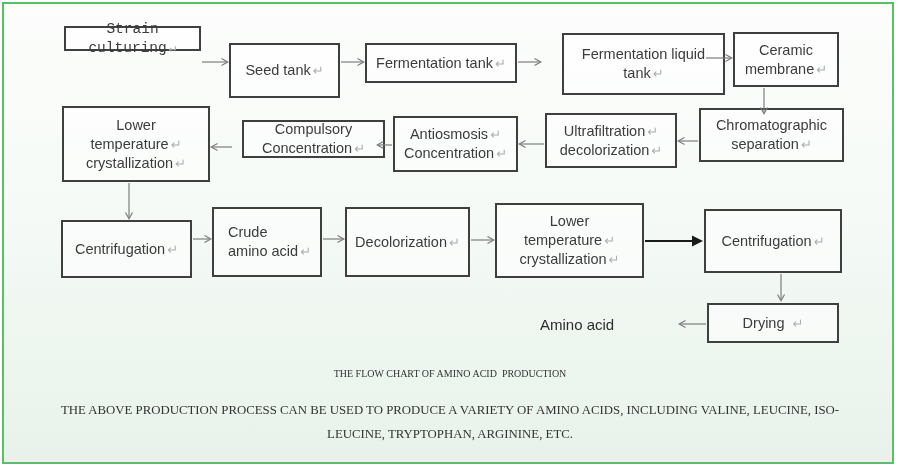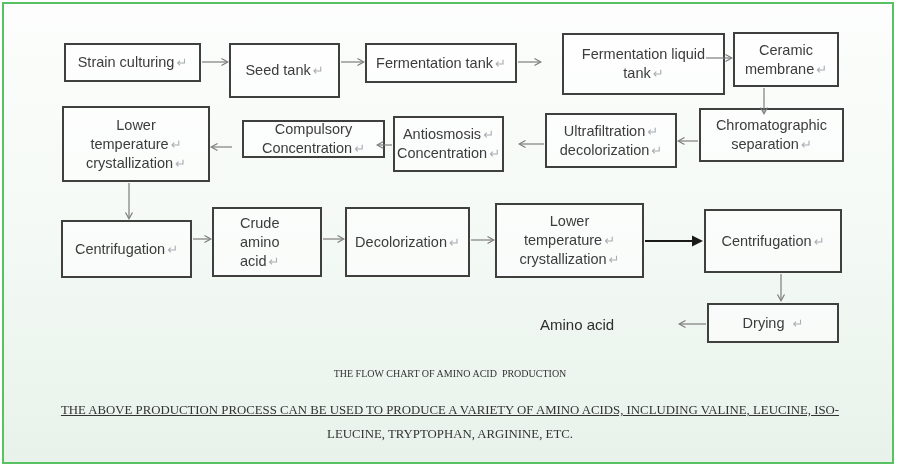--- a/index.html
+++ b/index.html
@@ -4,39 +4,39 @@
 <style>
   html,body{margin:0;padding:0;background:#ffffff;}
   #canvas{position:relative;width:900px;height:470px;background:#ffffff;overflow:hidden;
           font-family:"Liberation Sans",sans-serif;}
   #frame{position:absolute;left:2px;top:2px;width:892px;height:462px;box-sizing:border-box;
          border:2px solid #57c163;
          background:linear-gradient(180deg,#fcfdfc 0%,#f5faf6 45%,#e8f2ea 100%);}
   .box{position:absolute;box-sizing:border-box;border:2px solid #3f3f3f;
        background:rgba(255,255,255,0.55);display:flex;align-items:center;justify-content:center;}
   .bt{width:100%;text-align:center;font-size:14.5px;line-height:19px;color:#3c3c3c;}
-  .box.leftalign .bt{text-align:left;padding-left:26px;}
+  .box.leftalign .bt{text-align:left;padding-left:14px;}
   .mark{color:#a9aeb3;font-size:13px;margin-left:2px;}
   .mark.gap{margin-left:8px;}
   .floatlabel{position:absolute;font-size:15px;color:#2d2d2d;}
   svg.arrows{position:absolute;left:0;top:0;pointer-events:none;}
   .cap{position:absolute;left:0;width:100%;text-align:center;color:#333333;
        font-family:"Liberation Serif",serif;white-space:pre;}
   #cap-title{top:368px;font-size:10px;}
   .cap-body{font-size:12.8px;white-space:nowrap;}
-  #cap-body1{top:403px;text-decoration:underline;}
+  #cap-body1{top:403px;}
   #cap-body2{top:427px;}
 </style>
 </head>
 <body>
 
 <div id="canvas">
   <div id="frame"></div>
 
-  <div class="box" style="left:64px;top:43px;width:137px;height:39px;">
+  <div class="box" style="left:64px;top:26px;width:137px;height:25px;font-family:Liberation Mono, monospace;">
     <div class="bt"><span>Strain culturing</span><span class="mark">↵</span></div>
   </div>
   <div class="box" style="left:229px;top:43px;width:111px;height:55px;">
     <div class="bt"><span>Seed tank</span><span class="mark">↵</span></div>
   </div>
   <div class="box" style="left:365px;top:43px;width:152px;height:40px;">
     <div class="bt"><span>Fermentation tank</span><span class="mark">↵</span></div>
   </div>
   <div class="box" style="left:542px;top:33px;width:163px;height:62px;margin-left:20px;">
     <div class="bt"><span>Fermentation liquid</span><br><span>tank</span><span class="mark">↵</span></div>
@@ -44,21 +44,21 @@
   <div class="box" style="left:733px;top:32px;width:106px;height:55px;">
     <div class="bt"><span>Ceramic</span><br><span>membrane</span><span class="mark">↵</span></div>
   </div>
 
   <div class="box" style="left:62px;top:106px;width:148px;height:76px;">
     <div class="bt"><span>Lower</span><br><span>temperature</span><span class="mark">↵</span><br><span>crystallization</span><span class="mark">↵</span></div>
   </div>
   <div class="box" style="left:242px;top:120px;width:143px;height:38px;">
     <div class="bt"><span>Compulsory</span><br><span>Concentration</span><span class="mark">↵</span></div>
   </div>
-  <div class="box" style="left:393px;top:116px;width:111px;height:56px;align-items:center;">
+  <div class="box" style="left:393px;top:116px;width:125px;height:56px;align-items:center;">
     <div class="bt"><span>Antiosmosis</span><span class="mark">↵</span><br><span>Concentration</span><span class="mark">↵</span></div>
   </div>
   <div class="box" style="left:545px;top:113px;width:132px;height:55px;">
     <div class="bt"><span>Ultrafiltration</span><span class="mark">↵</span><br><span>decolorization</span><span class="mark">↵</span></div>
   </div>
   <div class="box" style="left:699px;top:108px;width:145px;height:54px;">
     <div class="bt"><span>Chromatographic</span><br><span>separation</span><span class="mark">↵</span></div>
   </div>
 
   <div class="box" style="left:61px;top:220px;width:131px;height:58px;">

